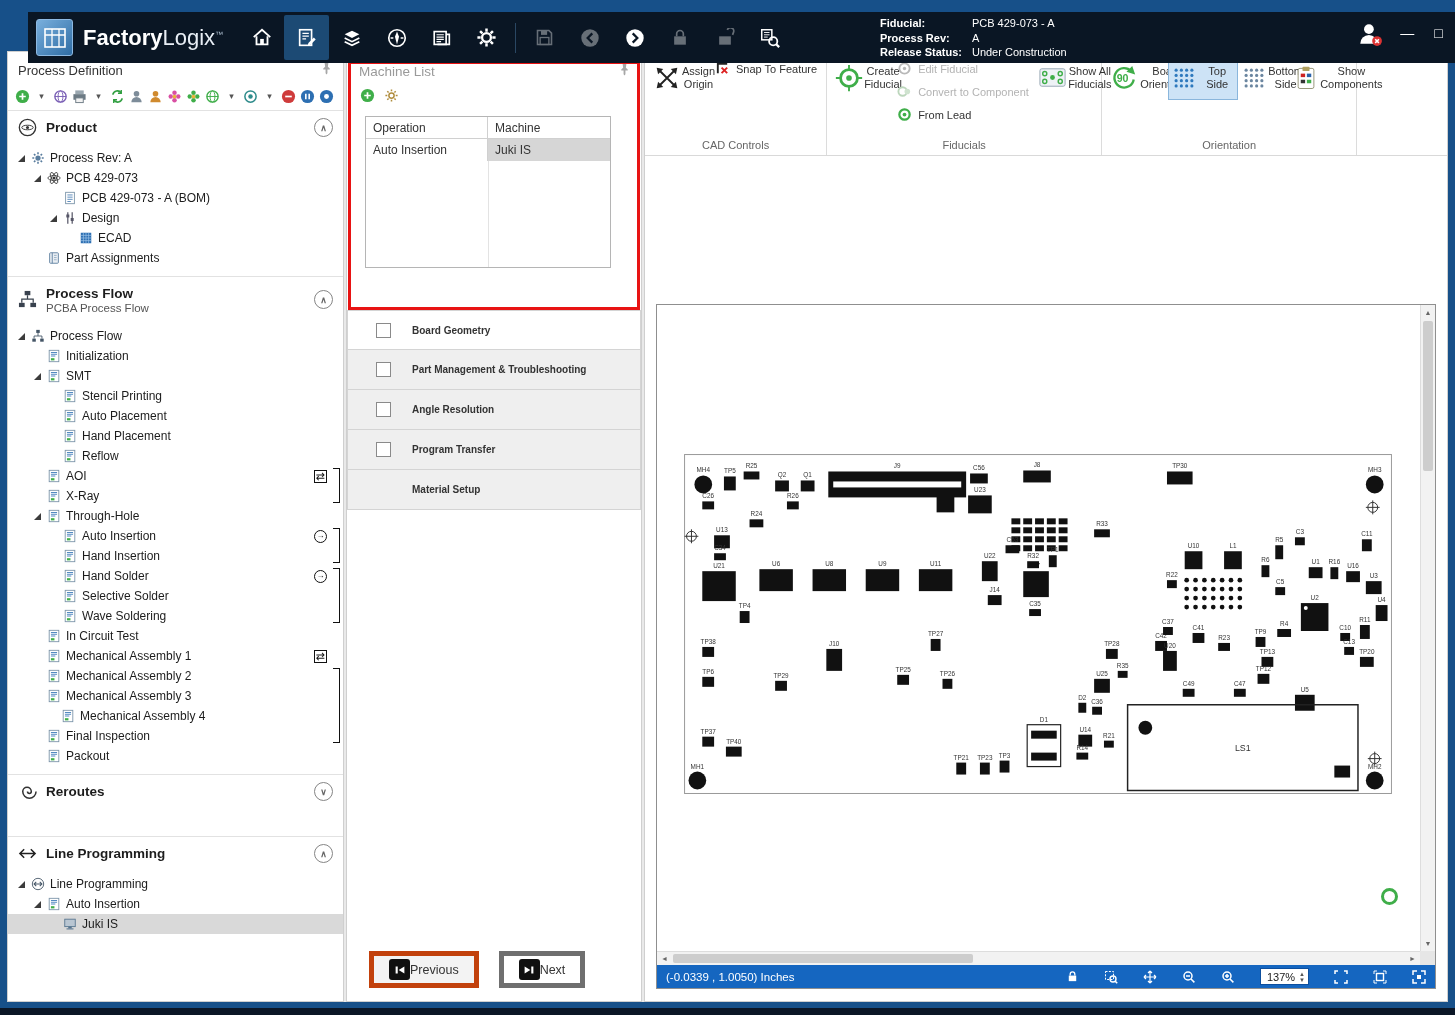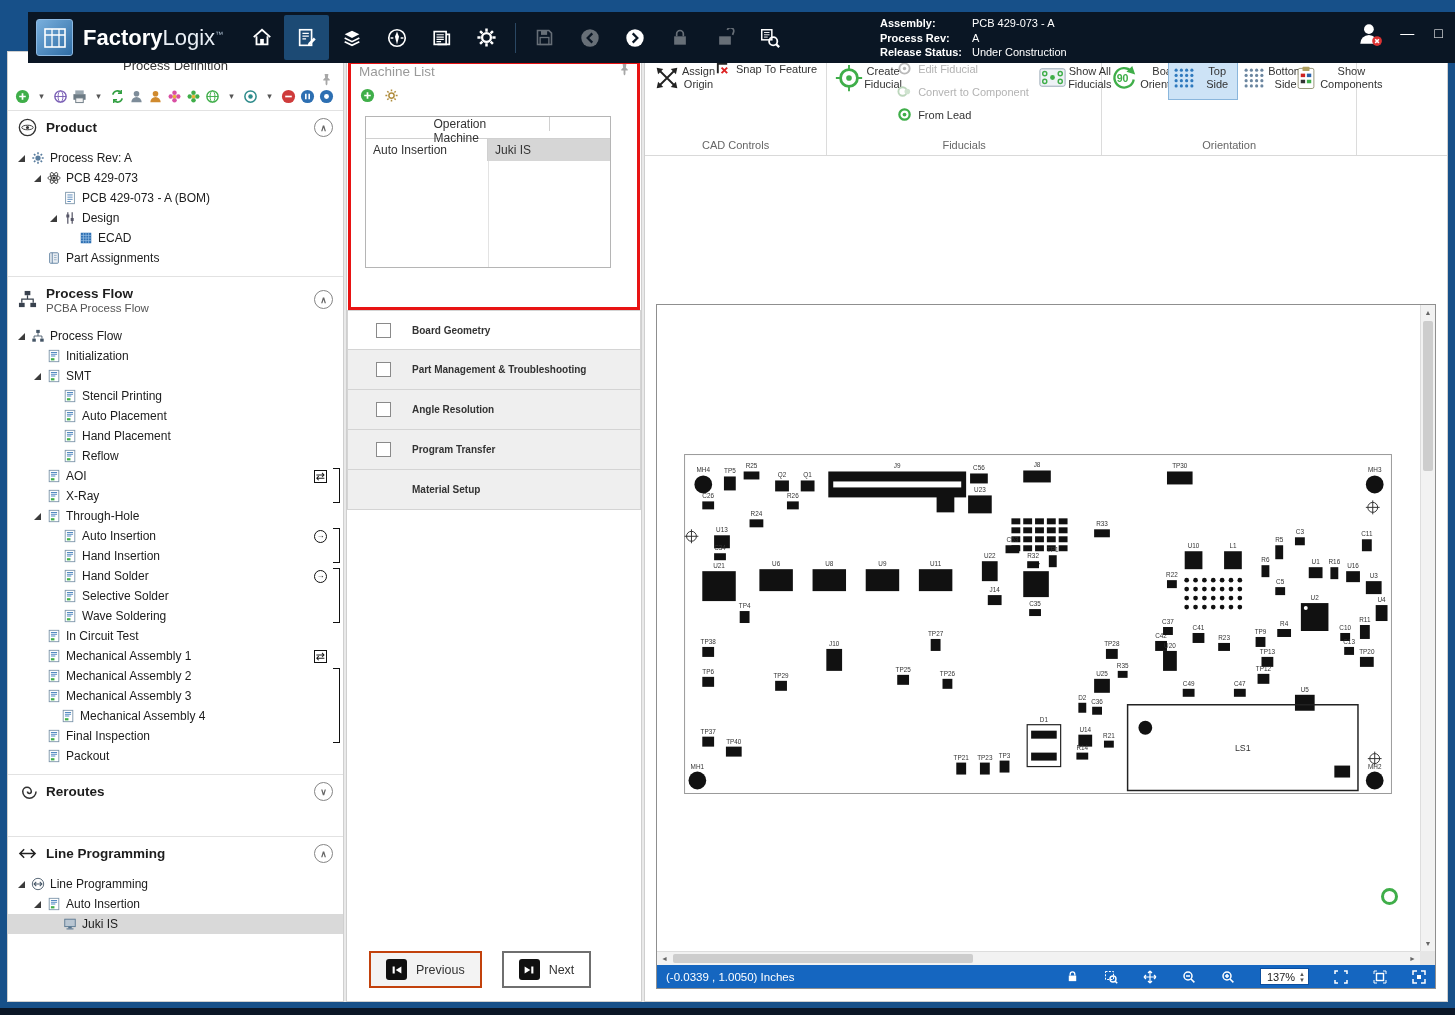--- a/index.html
+++ b/index.html
@@ -25,21 +25,21 @@
 
   
   .app{position:absolute;top:51px;left:7px;right:7px;bottom:13px;background:#e9e9e9;}
   .bottom-strip{position:absolute;left:0;right:0;bottom:0;height:7px;background:#0b1626;}
   .panel{position:absolute;top:0;bottom:0;background:#fff;border:1px solid #cfcfcf;overflow:hidden;}
   #left-panel{left:0;width:337px;}
   #mid-panel{left:339px;width:296px;}
   #right-panel{left:637px;right:0;}
 
   
-  .lp-title{display:flex;align-items:center;height:30px;padding:6px 10px 0 10px;font-size:13px;color:#333;flex-direction:column;}
+  .lp-title{display:flex;align-items:center;height:30px;padding:6px 10px 0 10px;font-size:13px;color:#333;}
   .pin{margin-left:auto;opacity:.75;}
   .lp-toolbar{height:28px;display:flex;align-items:center;gap:2px;padding:0 6px;}
   .tbi{width:17px;height:17px;display:flex;align-items:center;justify-content:center;}
   .section-hdr{height:34px;display:flex;align-items:center;gap:9px;padding:0 10px;border-top:1px solid #e2e2e2;font-weight:bold;font-size:13.5px;color:#1d1d1d;}
   .section-hdr.two-line{height:46px;}
   .hdr-text .sub{display:block;font-weight:normal;font-size:11.5px;color:#555;margin-top:1px;}
   .circ{width:19px;height:19px;border:1.6px solid #858585;border-radius:50%;display:flex;align-items:center;justify-content:center;color:#666;font-size:9px;margin-left:auto;flex:none;}
   .circ.up::before{content:"\2227";}
   .circ.down::before{content:"\2228";}
   .tree{position:relative;padding:4px 0 8px 0;}
@@ -52,33 +52,33 @@
   .badge.shuffle{font-size:11px;border:1px solid #111;padding:0 1px;line-height:11px;color:#111;background:#fff;}
   .badge.goto{width:13px;height:13px;border:1.5px solid #111;border-radius:50%;font-size:8px;line-height:10px;text-align:center;color:#111;background:#fff;}
   .bracket{position:absolute;right:3px;width:7px;border:1.6px solid #111;border-left:none;}
   .lp-gap{height:28px;}
 
   
   .ml-title{display:flex;align-items:center;height:30px;padding:8px 10px 0 12px;font-size:13.5px;color:#9a9a9a;}
   .ml-toolbar{height:26px;display:flex;align-items:center;gap:7px;padding:0 12px;}
   .ml-table{margin:8px 0 0 18px;width:246px;height:152px;border:1px solid #b5b5b5;position:relative;background:#fff;font-size:12px;color:#333;}
   .mt-row{display:flex;height:22px;align-items:center;}
-  .mt-row.hdr{border-bottom:1px solid #d0d0d0;flex-direction:column;}
+  .mt-row.hdr{border-bottom:1px solid #d0d0d0;}
   .mt-cell{width:123px;height:100%;display:flex;align-items:center;padding-left:7px;}
   .mt-cell:first-child{border-right:1px solid #d0d0d0;}
   .mt-colline{position:absolute;left:122px;top:44px;bottom:0;width:1px;background:#e3e3e3;}
   .mt-row.data .mt-cell.selv{background:#d6d6d6;}
   .red-annotation{position:absolute;left:1px;top:9px;width:292px;height:249px;border:3px solid #e81313;z-index:6;pointer-events:none;}
   .steps{margin-top:42px;}
   .step-row{height:40px;border:1px solid #d4d4d4;border-top:none;background:#efefef;display:flex;align-items:center;padding-left:28px;gap:21px;font-weight:bold;font-size:10px;color:#333;}
   .step-row:first-child{border-top:1px solid #d4d4d4;background:#fff;}
   .chk{width:15px;height:15px;border:1px solid #8a8a8a;background:#fff;flex:none;}
   .chk.hidden{visibility:hidden;}
   .nav-btns{position:absolute;bottom:13px;left:22px;display:flex;gap:20px;}
-  .nav-btn{height:37px;display:flex;align-items:center;gap:9px;padding:0 15px;border:2px solid #c2410c;background:#f3f3f3;font-size:12.5px;color:#333;cursor:default;}
+  .nav-btn{height:37px;display:flex;align-items:center;padding:0 15px;border:5px solid #c2410c;background:#f3f3f3;font-size:12.5px;color:#333;cursor:default;}
   .nav-btn.primary{background:#fff;border-color:#6f6f6f;}
   .pn-ic{width:21px;height:21px;background:#101010;border-radius:3px;display:flex;align-items:center;justify-content:center;flex:none;}
 
   
   .ribbon{height:104px;border-bottom:1px solid #d9d9d9;display:flex;background:#fff;}
   .rgroup{display:flex;flex-direction:column;border-right:1px solid #dcdcdc;}
   .rgroup-body{flex:1;display:flex;align-items:flex-start;padding:3px 5px 0 5px;}
   .rgroup-label{height:18px;font-size:11px;color:#666;text-align:center;line-height:16px;}
   .rbtn{width:61px;display:flex;flex-direction:row;align-items:center;padding:3px 1px;font-size:11px;line-height:1.15;text-align:center;color:#333;border:1px solid transparent;cursor:default;}
   .rbtn .ric{height:37px;display:flex;align-items:center;}
@@ -195,21 +195,21 @@
     <div class="tb-btn">
         <svg width="22" height="22" viewBox="0 0 24 24">
           <rect x="3" y="3" width="11" height="11" fill="none" stroke="#fff" stroke-width="1.6"></rect>
           <path d="M5.5 6h6M5.5 8.5h6M5.5 11h4" stroke="#fff"></path>
           <circle cx="15.5" cy="15.5" r="4.5" fill="none" stroke="#fff" stroke-width="2"></circle>
           <path d="M18.8 18.8L22 22" stroke="#fff" stroke-width="2.5"></path>
         </svg>
       </div>
   </div>
   <div class="info-block">
-    <b>Assembly:</b>
+    <b>Fiducial:</b>
       <span>PCB 429-073 - A</span>
     <b>Process Rev:</b>
       <span>A</span>
     <b>Release Status:</b>
       <span>Under Construction</span>
   </div>
   <div class="person-wrap">
     <svg width="26" height="26" viewBox="0 0 24 24">
         <circle cx="11" cy="7.5" r="4.5" fill="#fff"></circle>
         <path d="M3 21a8 8 0 0 1 16 0z" fill="#fff"></path>

